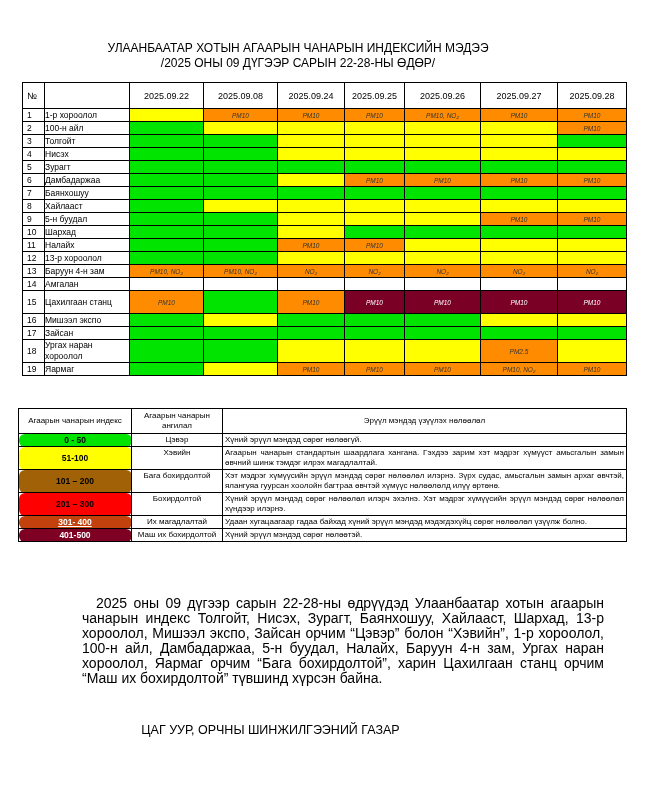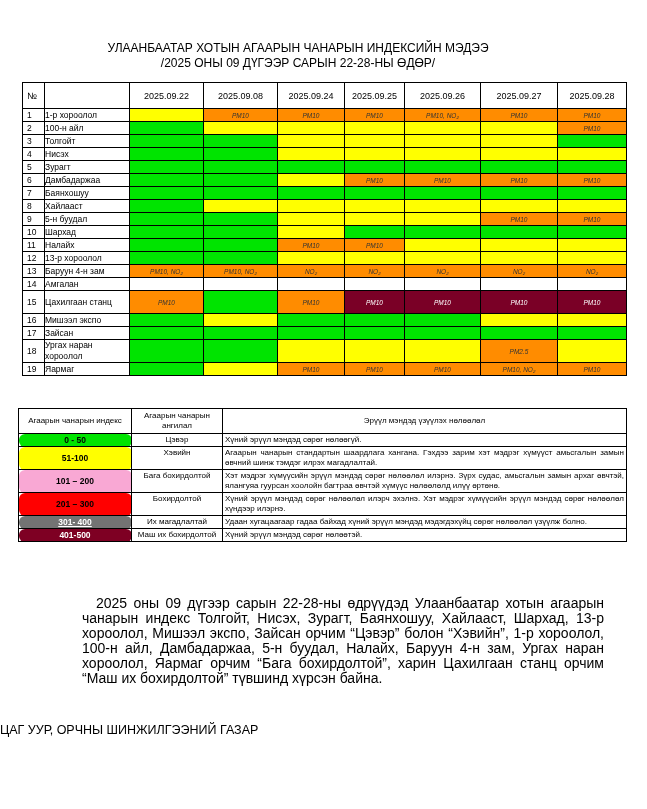--- a/index.html
+++ b/index.html
@@ -27,21 +27,21 @@
   #legend td.range { text-align: center; font-weight: bold; font-size: 8.5px; vertical-align: middle; border-radius: 6px; }
   #legend td.cat { text-align: center; vertical-align: top; }
   #legend td.desc { text-align: justify; line-height: 10px; }
   .lg0 { background: #00e400; }
   .lg1 { background: #ffff00; }
   .lg2 { background: #ff7e00; }
   .lg3 { background: #ff0000; }
   .lg4 { background: #8f3f97; color: #fff; }
   .lg5 { background: #7e0023; color: #fff; }
   .summary { position: absolute; top: 596px; left: 82px; width: 522px; font-size: 14px; line-height: 15px; text-align: justify; text-indent: 14px; }
-  .footer { position: absolute; top: 723px; left: 0; width: 541px; font-size: 12.5px; }
+  .footer { position: absolute; top: 723px; left: 0; width: 541px; text-align: center; font-size: 12.5px; }
 </style>
 </head>
 <body>
 
 <div class="title">
   <div>УЛААНБААТАР ХОТЫН АГААРЫН ЧАНАРЫН ИНДЕКСИЙН МЭДЭЭ</div>
   <div>/2025 ОНЫ 09 ДҮГЭЭР САРЫН 22-28-НЫ ӨДӨР/</div>
 </div>
 
 <table id="aqi">
@@ -300,31 +300,31 @@
         <td class="range lg0" style="background: rgb(0, 228, 0);">0 - 50</td>
         <td class="cat">Цэвэр</td>
         <td class="desc">Хүний эрүүл мэндэд сөрөг нөлөөгүй.</td>
       </tr>
       <tr>
         <td class="range lg1" style="background: rgb(255, 255, 0);">51-100</td>
         <td class="cat">Хэвийн</td>
         <td class="desc">Агаарын чанарын стандартын шаардлага хангана. Гэхдээ зарим хэт мэдрэг хүмүүст  амьсгалын замын өвчний шинж тэмдэг илрэх магадлалтай.</td>
       </tr>
       <tr>
-        <td class="range lg2" style="background: #f9a8d4;">101 – 200</td>
+        <td class="range lg2" style="background: #a16207;">101 – 200</td>
         <td class="cat">Бага бохирдолтой</td>
         <td class="desc">Хэт мэдрэг хүмүүсийн эрүүл мэндэд  сөрөг нөлөөлөл илэрнэ. Зүрх судас, амьсгалын замын архаг өвчтэй, ялангуяа гуурсан хоолойн багтраа өвчтэй хүмүүс нөлөөлөлд илүү өртөнө.</td>
       </tr>
       <tr>
         <td class="range lg3" style="background: rgb(255, 0, 0);">201 – 300</td>
         <td class="cat">Бохирдолтой</td>
         <td class="desc">Хүний эрүүл мэндэд сөрөг нөлөөлөл илэрч эхэлнэ. Хэт мэдрэг хүмүүсийн эрүүл мэндэд сөрөг нөлөөлөл хүндээр илэрнэ.</td>
       </tr>
       <tr>
-        <td class="range lg4" style="background: #737373; text-decoration: underline;">301- 400</td>
+        <td class="range lg4" style="background: #c2410c; text-decoration: underline;">301- 400</td>
         <td class="cat">Их магадлалтай</td>
         <td class="desc">Удаан хугацаагаар гадаа байхад хүний эрүүл мэндэд мэдэгдэхүйц сөрөг нөлөөлөл үзүүлж болно.</td>
       </tr>
       <tr>
         <td class="range lg5" style="background: rgb(126, 0, 35);">401-500</td>
         <td class="cat">Маш их бохирдолтой</td>
         <td class="desc">Хүний эрүүл мэндэд сөрөг нөлөөтэй.</td>
       </tr>
     </tbody>
 </table>

